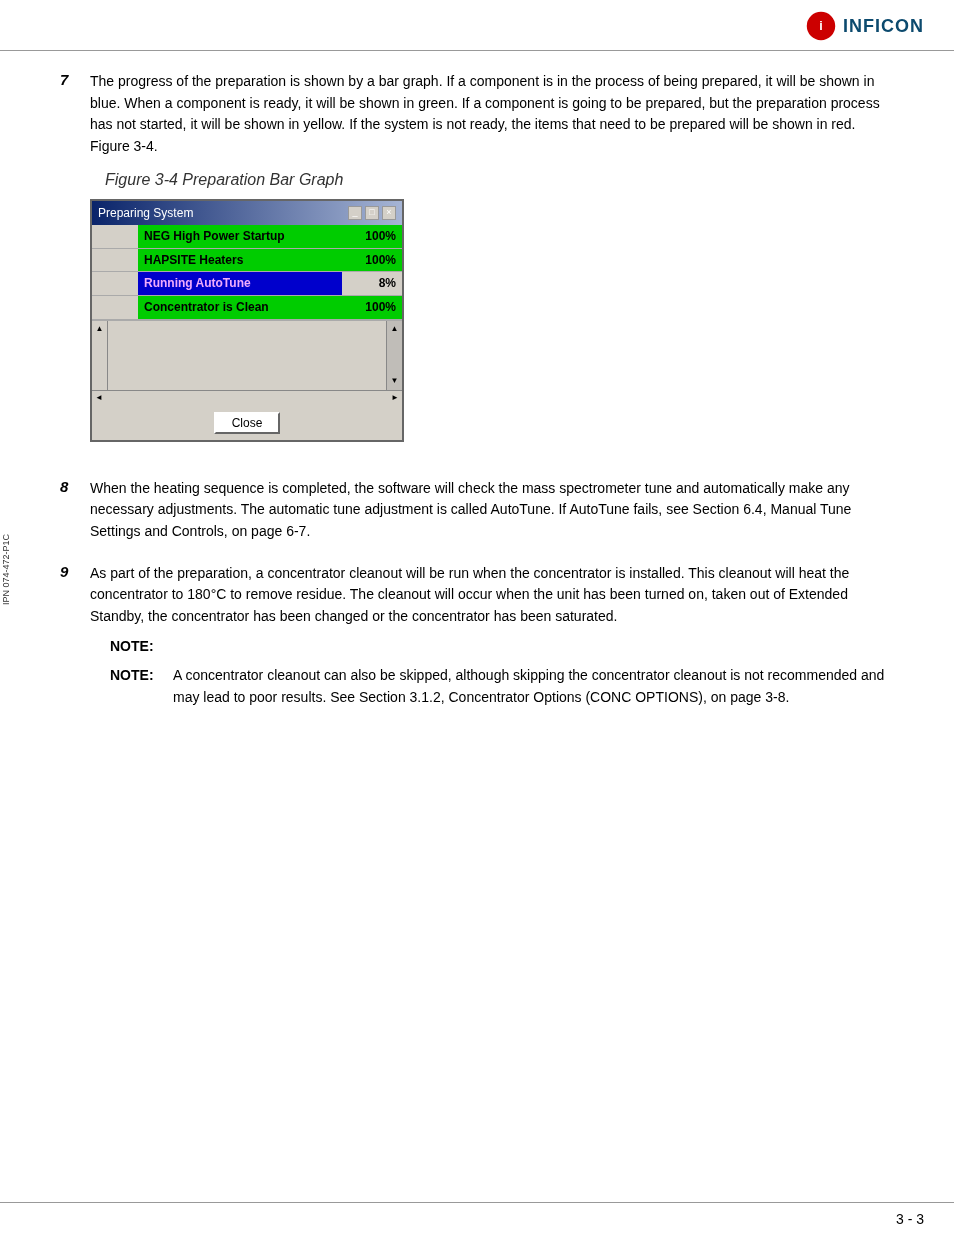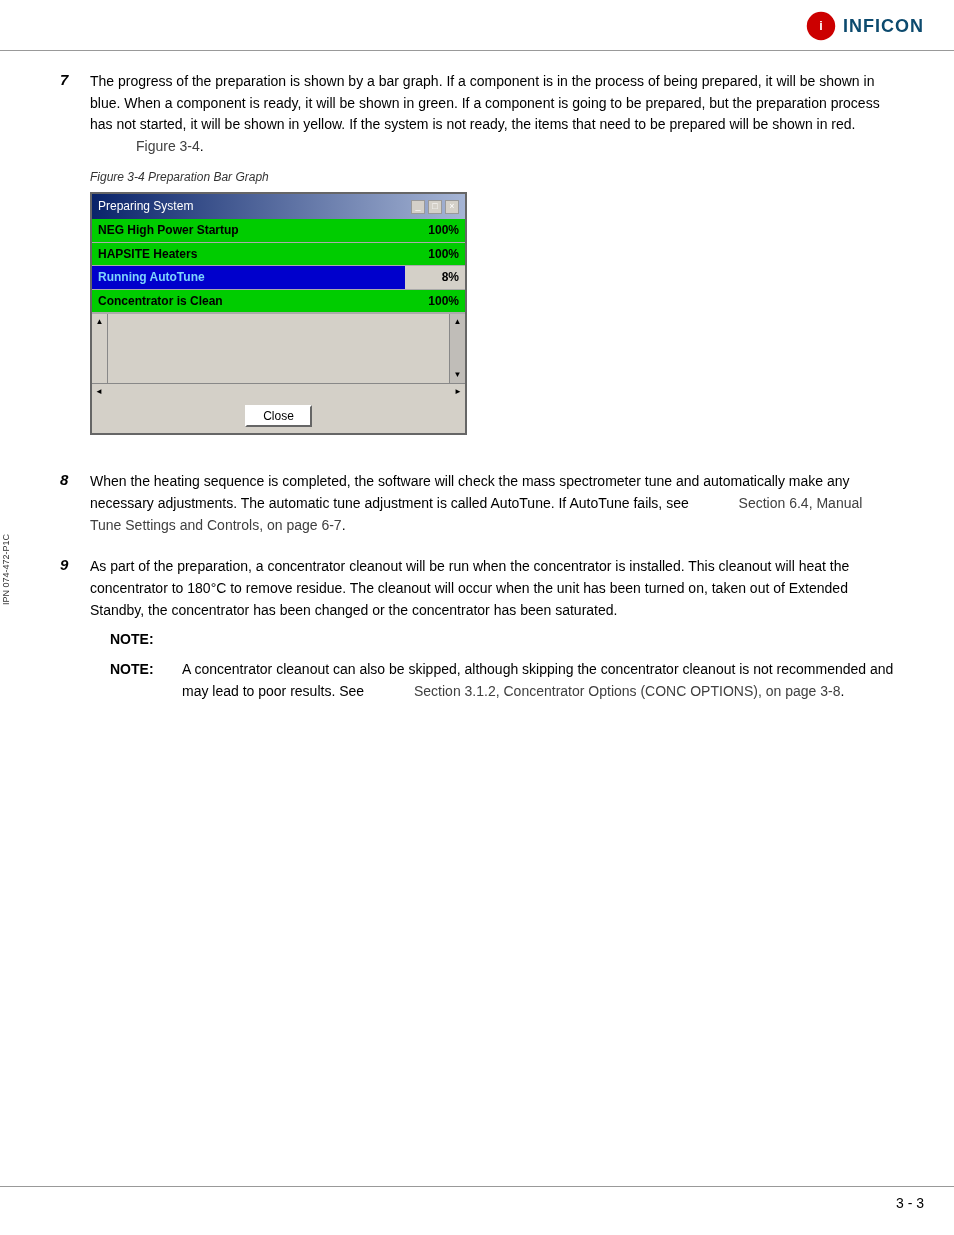--- a/index.html
+++ b/index.html
@@ -71,31 +71,31 @@
       margin-top: 0;
     }
 
     .item-text {
       font-size: 14px;
       line-height: 1.55;
     }
 
     
     .figure-caption {
-      font-size: 12px;
+      font-size: 16px;
       font-style: italic;
-      margin: 10px 0 6px 0;
+      margin: 10px 0 6px 15px;
       color: #333;
     }
 
     
     .prep-dialog {
       border: 2px solid #666;
       background: #d4d0c8;
-      width: 377px;
+      width: 314px;
       margin-bottom: 16px;
       font-size: 12px;
     }
 
     .prep-dialog-titlebar {
       background: linear-gradient(to right, #0a246a, #a6b5d5);
       color: #fff;
       padding: 3px 6px;
       font-size: 12px;
       display: flex;
@@ -117,20 +117,21 @@
       display: flex;
       align-items: center;
       justify-content: center;
       cursor: pointer;
     }
 
     .prep-row {
       display: flex;
       align-items: flex-start;
       border-bottom: 1px solid #aaa;
+      padding-left: 46px;
     }
 
     .prep-row-label {
       flex: 1;
       padding: 2px 6px;
       font-size: 12px;
       font-weight: bold;
     }
 
     .prep-row-value {
@@ -145,68 +146,67 @@
       background: #00cc00;
       color: #000000;
     }
 
     .row-blue {
       background: #0000cc;
       color: #fff;
     }
 
     .prep-row-label.row-green { color: #000; }
-    .prep-row-label.row-blue { color: #7dd3fc; }
+    .prep-row-label.row-blue { color: #f0abfc; }
 
     .prep-close-area {
       display: flex;
       justify-content: center;
       padding: 6px;
     }
 
     .prep-close-btn {
       background: #ffffff;
       border: 2px solid;
       border-color: #fff #666 #666 #fff;
       padding: 2px 16px;
       font-size: 12px;
       cursor: pointer;
     }
 
     
     a.ref-link {
-      color: #404040;
+      color: #000000;
       text-decoration: none;
-      margin-left: 46px;
     }
 
     
     .note-block {
       display: flex;
-      gap: 17px;
+      gap: 8px;
       margin: 8px 0;
       padding-left: 20px;
     }
 
     .note-label {
       font-weight: bold;
       font-size: 14px;
       min-width: 55px;
       flex-shrink: 0;
     }
 
     .note-text {
       font-size: 14px;
       line-height: 1.55;
     }
 
     
     .footer {
       position: absolute;
-      bottom: 16px;
+      bottom: 0;
       left: 0;
       right: 0;
       border-top: 1px solid #999;
       display: flex;
       justify-content: flex-end;
       align-items: center;
       padding: 8px 30px;
     }
 
     .page-number {

